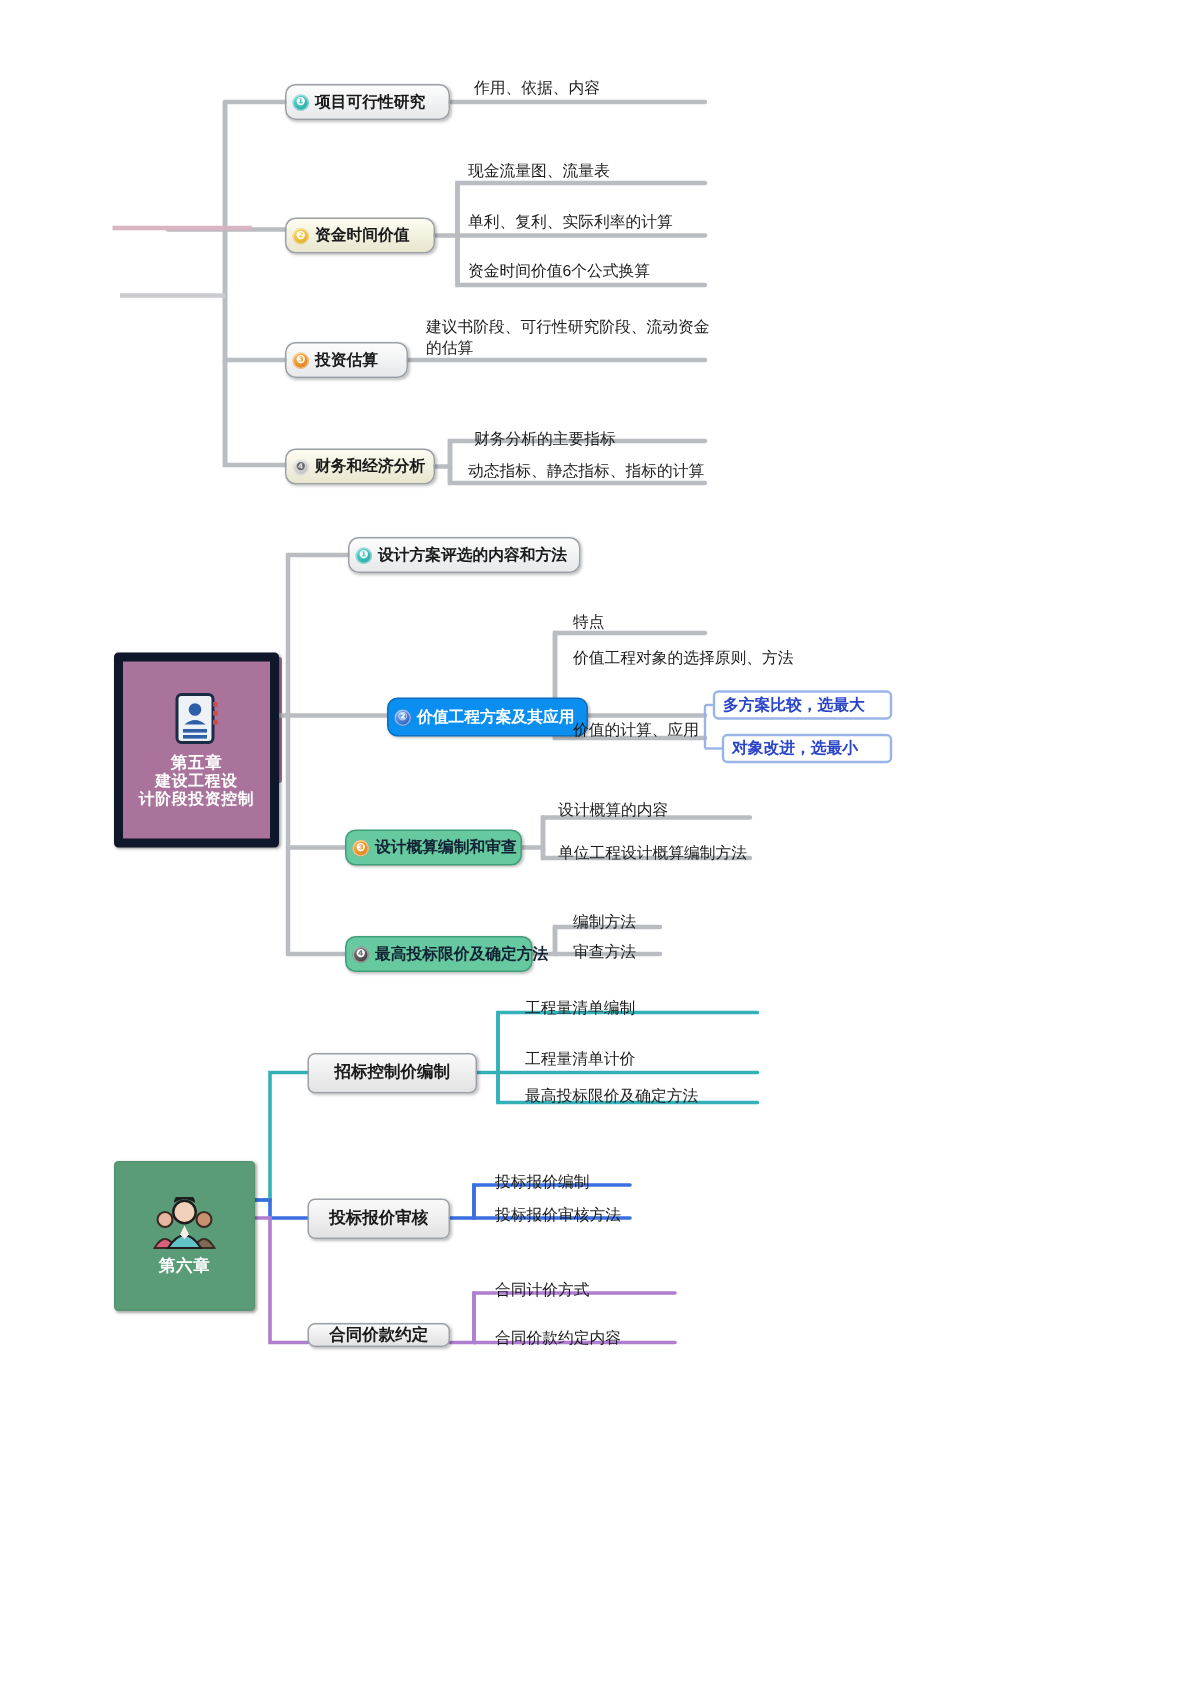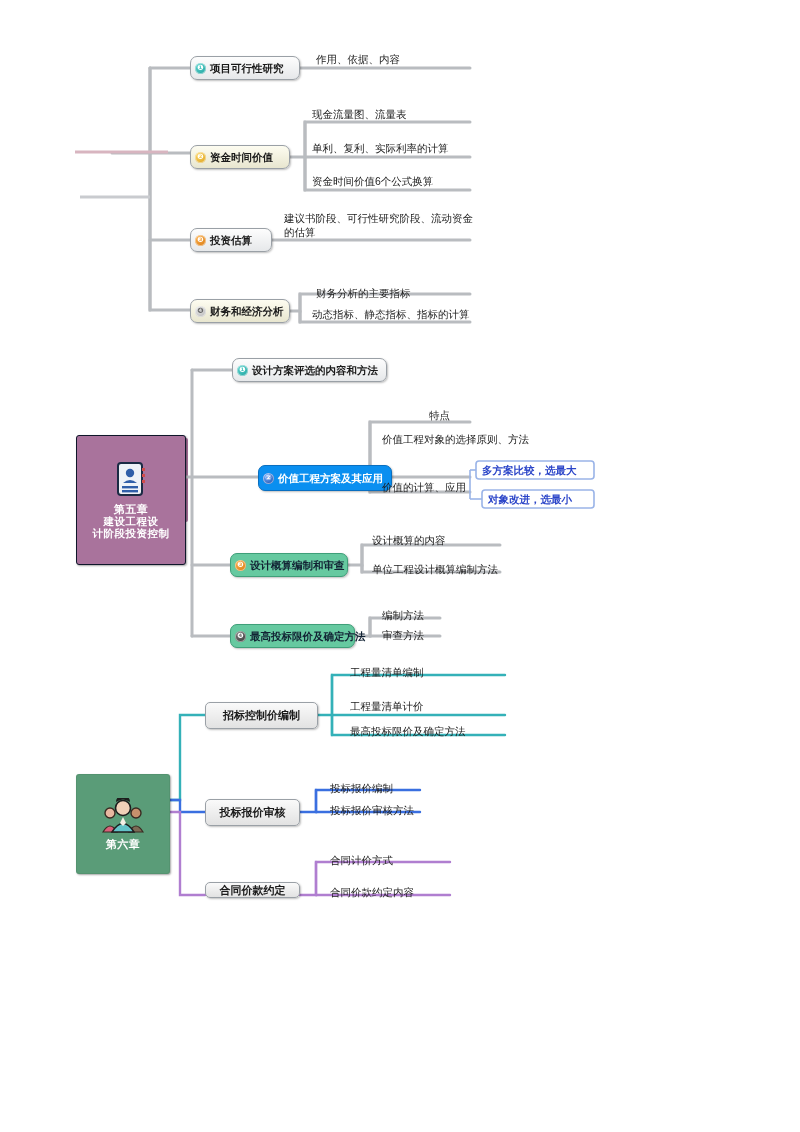--- a/index.html
+++ b/index.html
@@ -45,21 +45,21 @@
     color: #ffffff;
     font-weight: bold;
   }
   .root-ch4 {
     background: transparent;
     color: #111;
     box-shadow: none;
   }
   .root-ch5 {
     background: #a9739c;
-    border: 1px solid #0f172a;
+    border: 6px solid #0f172a;
   }
   .root-ch6 {
     background: #5a9c78;
     border: 1px solid #4a866466;
   }
   .root-label {
     font-size: 11px;
     letter-spacing: .5px;
   }
   .root-label.small { font-size: 10.5px; }
@@ -278,21 +278,21 @@
 
   <div class="node branch b-white" style="left:232px; top:358px; width:155px; height:24px;">
     <span class="badge badge-teal">❶</span>
     <span class="blabel">设计方案评选的内容和方法</span>
   </div>
 
   <div class="node branch b-blue" style="left:258px; top:465px; width:134px; height:26px;">
     <span class="badge badge-navy">②</span>
     <span class="blabel">价值工程方案及其应用</span>
   </div>
-  <div class="node leaf" style="left:378px; top:408px; width:90px; height:16px;margin-left:47px;">特点</div>
+  <div class="node leaf" style="left:378px; top:408px; width:90px; height:16px;">特点</div>
   <div class="node leaf" style="left:378px; top:432px; width:200px; height:16px;">价值工程对象的选择原则、方法</div>
   <div class="node leaf" style="left:378px; top:480px; width:120px; height:16px;">价值的计算、应用</div>
   <div class="node leaf hl" style="left:478px; top:463px; width:115px; height:16px;">多方案比较，选最大</div>
   <div class="node leaf hl" style="left:484px; top:492px; width:110px; height:16px;">对象改进，选最小</div>
   <svg class="links" viewBox="0 0 800 1132">
     <g fill="none" stroke="#9ab4e8" stroke-width="1.6">
       <rect x="476" y="461" width="118" height="18" rx="3"></rect>
       <rect x="482" y="490" width="112" height="18" rx="3"></rect>
       <path d="M470 470 H476"></path>
       <path d="M470 499 H482"></path>

